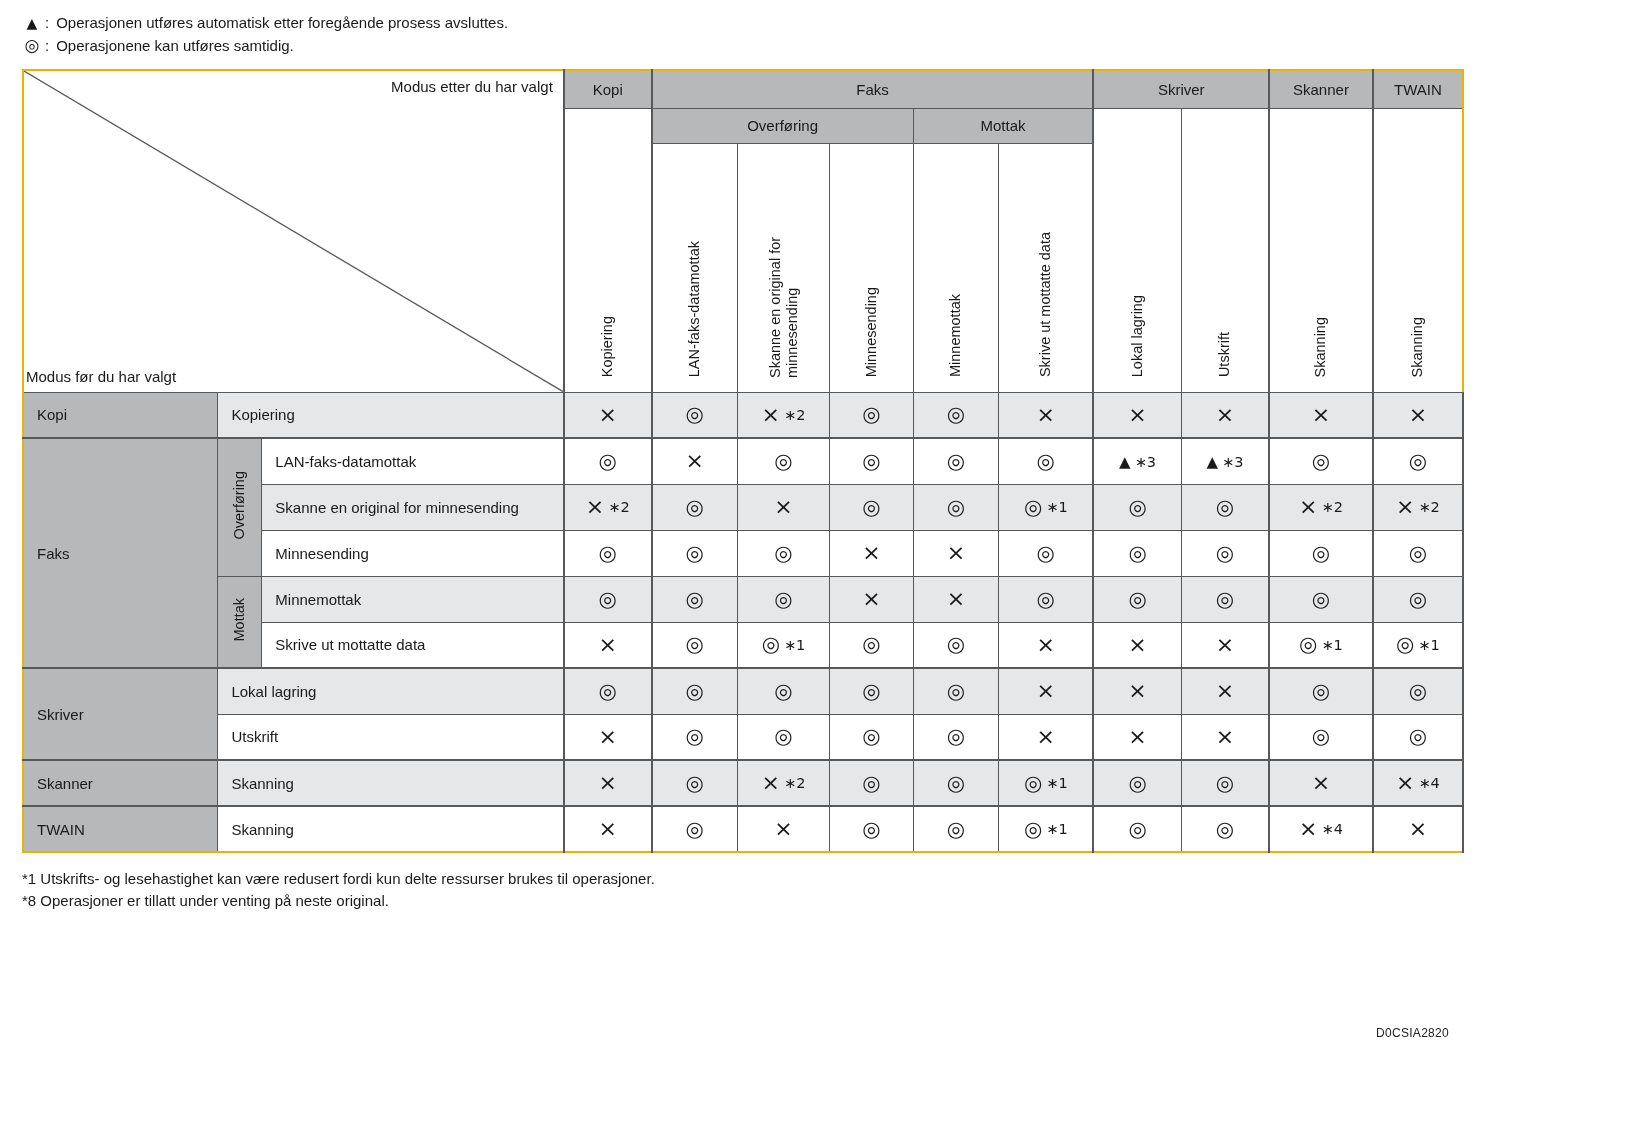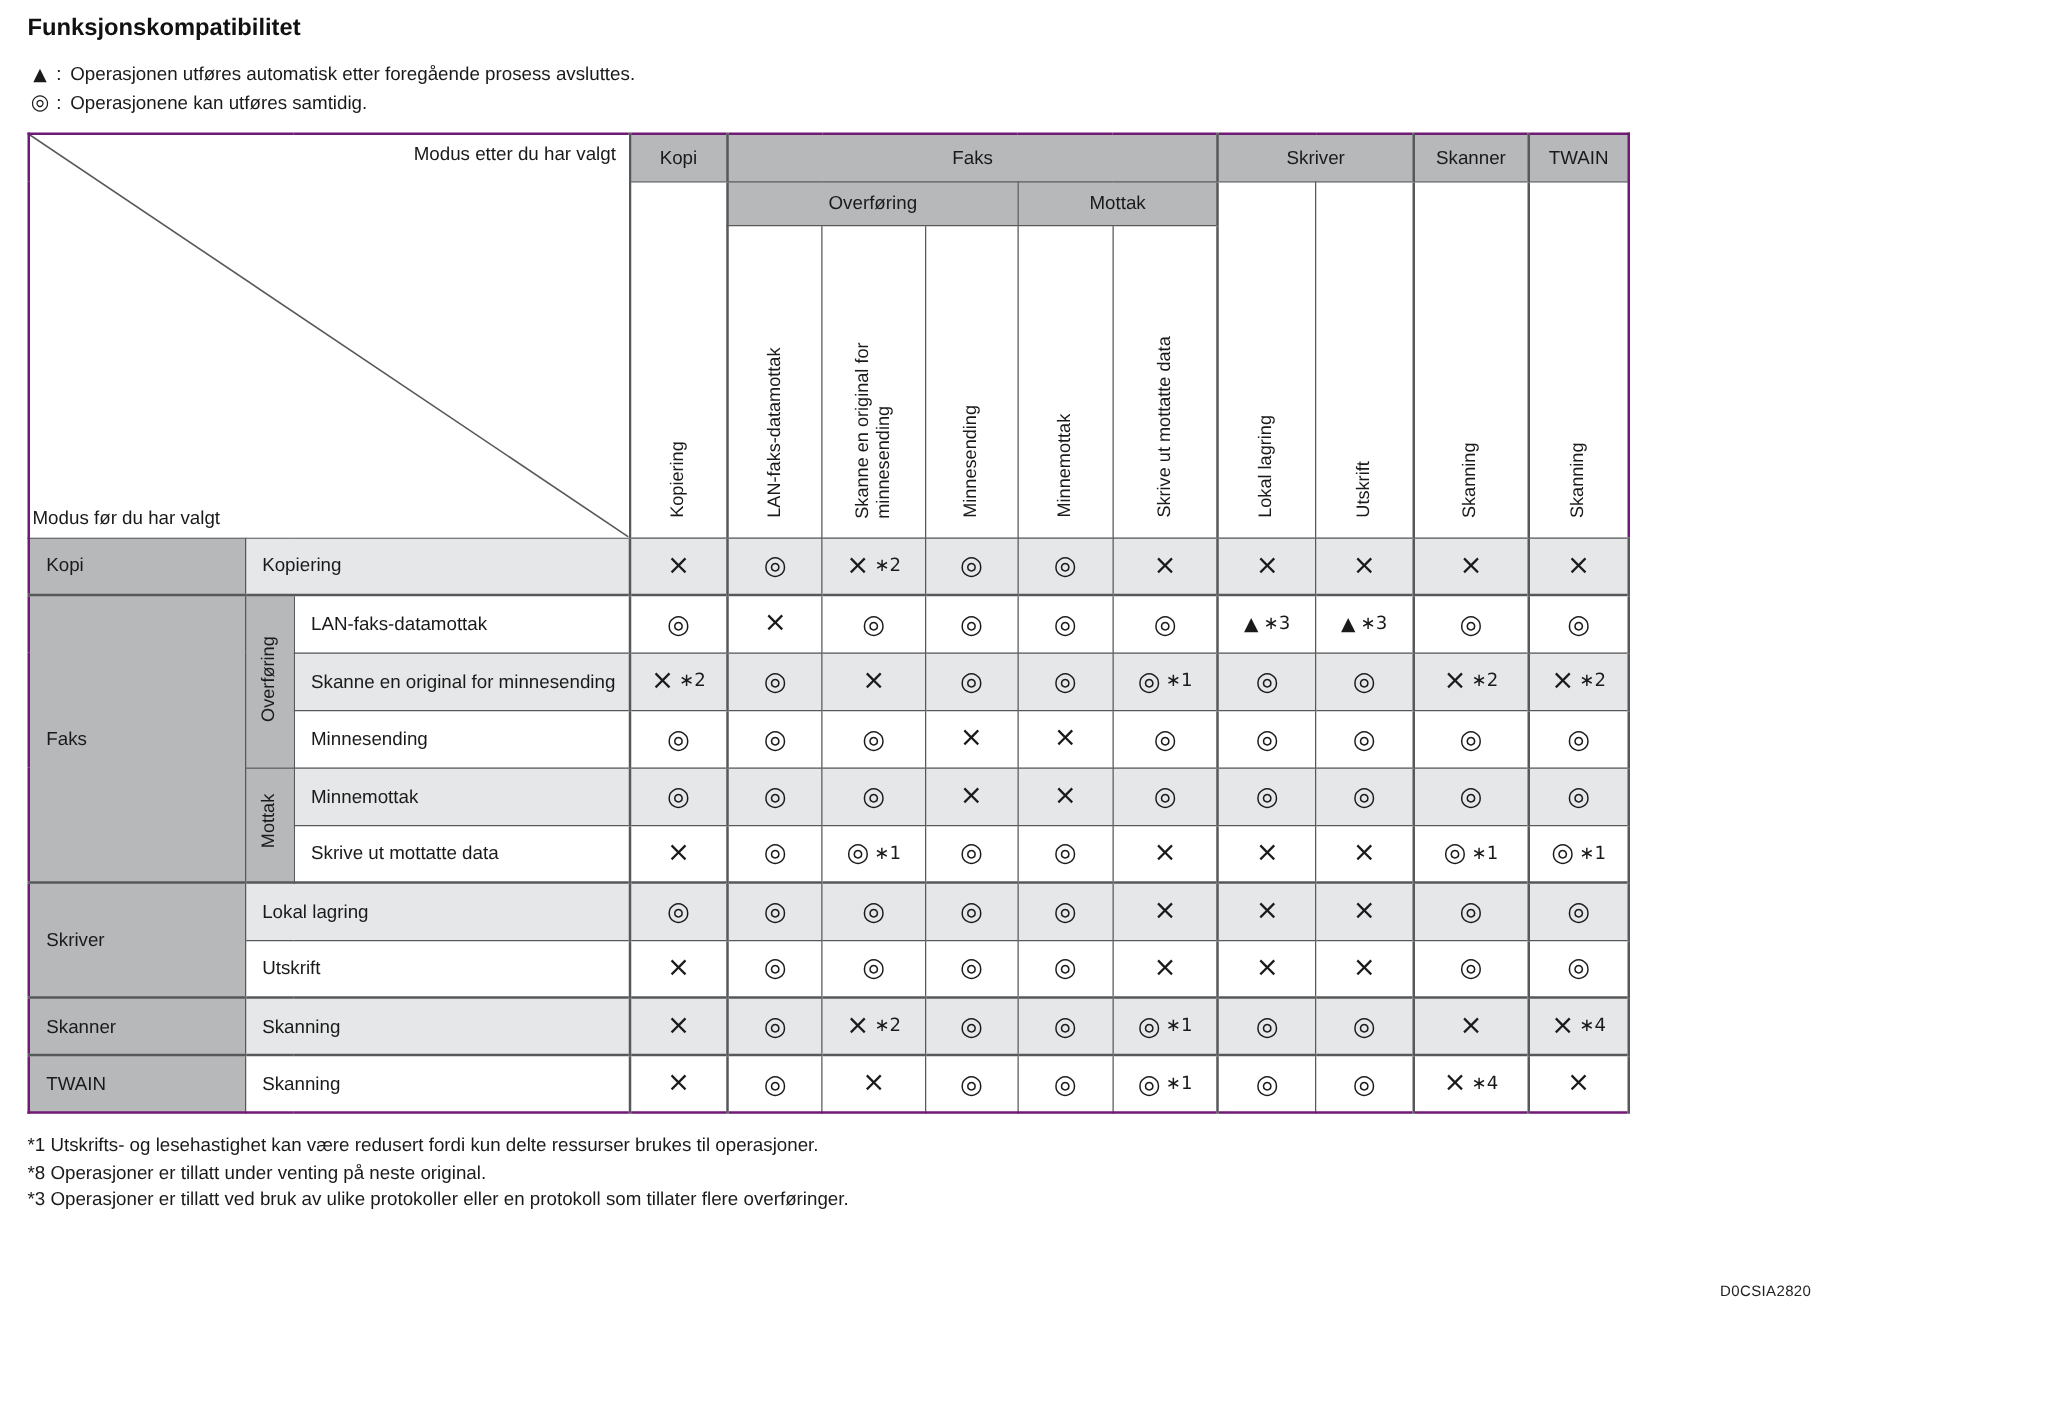--- a/index.html
+++ b/index.html
@@ -12,22 +12,22 @@
   .page { padding: 12px 24px 0 22px; }
   h1.title { font-size: 19px; font-weight: bold; margin: 0 0 15px 0; color: #111; }
   ul.legend { list-style: none; margin: 0; padding: 0; }
   ul.legend li { font-size: 15px; line-height: 22px; white-space: nowrap; }
   .lsym { display: inline-block; width: 20px; text-align: center;
           font-family: "DejaVu Sans", sans-serif; }
   .ls-o { font-size: 17px; } .ls-t { font-size: 14px; } .ls-x { font-size: 19px; }
   .lcolon { display: inline-block; margin: 0 7px 0 3px; }
 
   table.matrix {
-    border-collapse: collapse; table-layout: fixed; width: 1282px;
-    margin-top: 12px; border: 2px solid #701a75;
+    border-collapse: collapse; table-layout: fixed; width: 1442px;
+    margin-top: 12px; border: 2px solid #eab308;
   }
   th, td { border: 1px solid #57585a; padding: 0; font-weight: normal; }
   tr.h1 { height: 38px; } tr.h2 { height: 35px; } tr.h3 { height: 247px; }
   tbody tr { height: 46px; }
 
   .gcell { background: #b6b8ba; font-size: 15px; text-align: center; vertical-align: middle; }
   .corner { background: #fff; position: relative; }
   .corner svg { position: absolute; left: 0; top: 0; width: 100%; height: 100%; display: block; }
   .corner .cl-top { position: absolute; top: 7px; right: 10px; font-size: 15px; }
   .corner .cl-bottom { position: absolute; bottom: 7px; left: 2px; font-size: 15px; }
@@ -55,21 +55,20 @@
 
   .footnotes { margin-top: 15px; }
   .footnotes p { margin: 0; font-size: 15px; line-height: 21.5px; }
   .doc-code { position: absolute; left: 1376px; top: 1026px; font-size: 12px;
               letter-spacing: 0.3px; color: #222; }
 </style>
 </head>
 <body>
 
 <div class="page">
-  <h1 class="title">Funksjonskompatibilitet</h1>
 
   <ul class="legend">
       <li><span class="lsym ls-t">▲</span><span class="lcolon">:</span><span>Operasjonen utføres automatisk etter foregående prosess avsluttes.</span></li>
       <li><span class="lsym ls-o">◎</span><span class="lcolon">:</span><span>Operasjonene kan utføres samtidig.</span></li>
     </ul>
 
   <table class="matrix">
     <colgroup>
       <col style="width:173px">
         <col style="width:39px">
@@ -264,17 +263,16 @@
           <td class="dcell br2"><span class="sym s-o">◎</span></td>
           <td class="dcell br2"><span class="sym s-x">×</span><span class="note">∗4</span></td>
           <td class="dcell br2"><span class="sym s-x">×</span></td>
         </tr>
       </tbody>
   </table>
 
   <div class="footnotes">
       <p>*1 Utskrifts- og lesehastighet kan være redusert fordi kun delte ressurser brukes til operasjoner.</p>
       <p>*8 Operasjoner er tillatt under venting på neste original.</p>
-      <p>*3 Operasjoner er tillatt ved bruk av ulike protokoller eller en protokoll som tillater flere overføringer.</p>
     </div>
 </div>
 
 <div class="doc-code">D0CSIA2820</div>
 
 </body></html>

